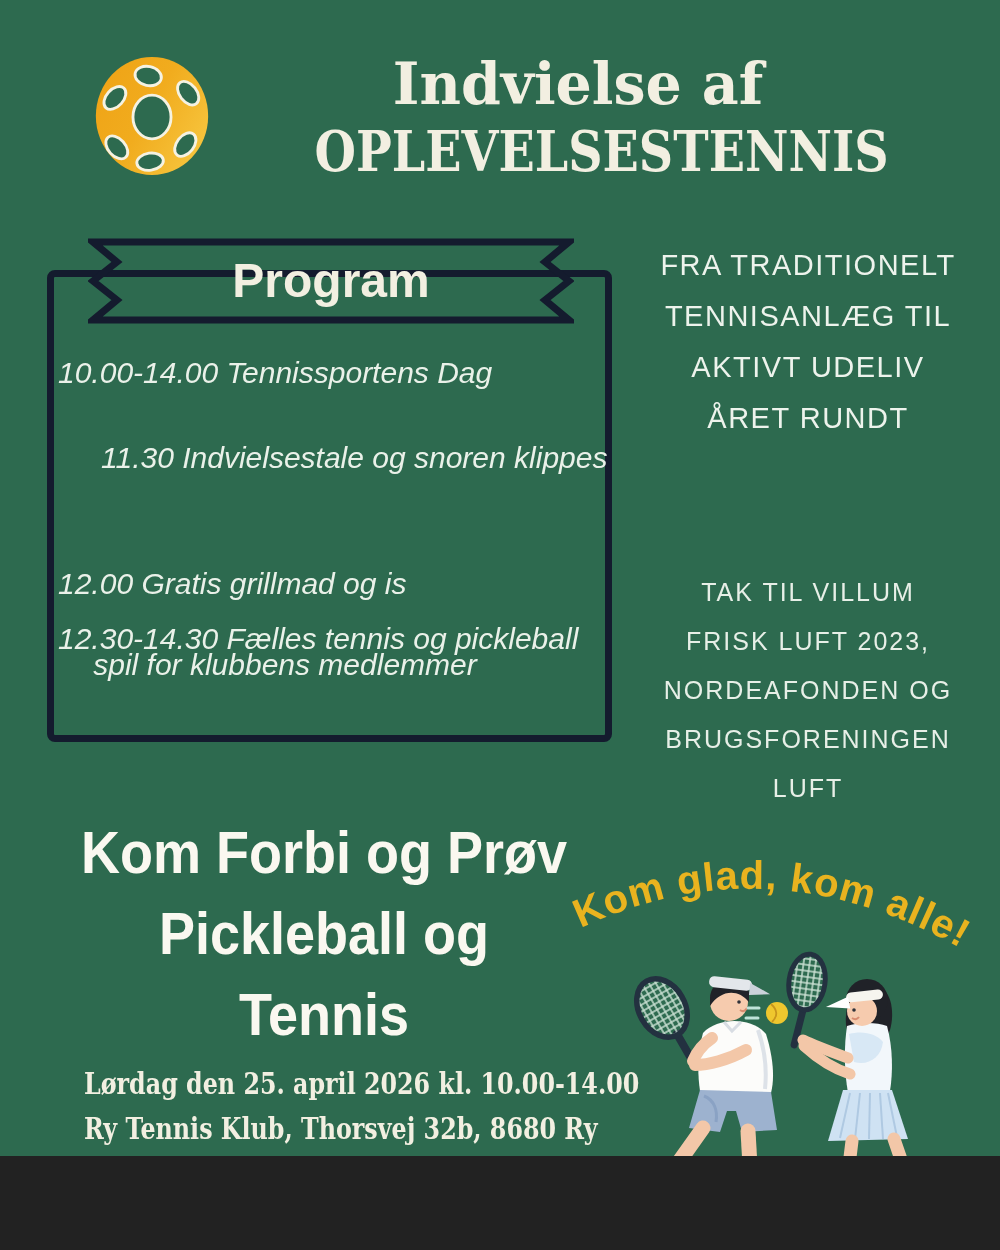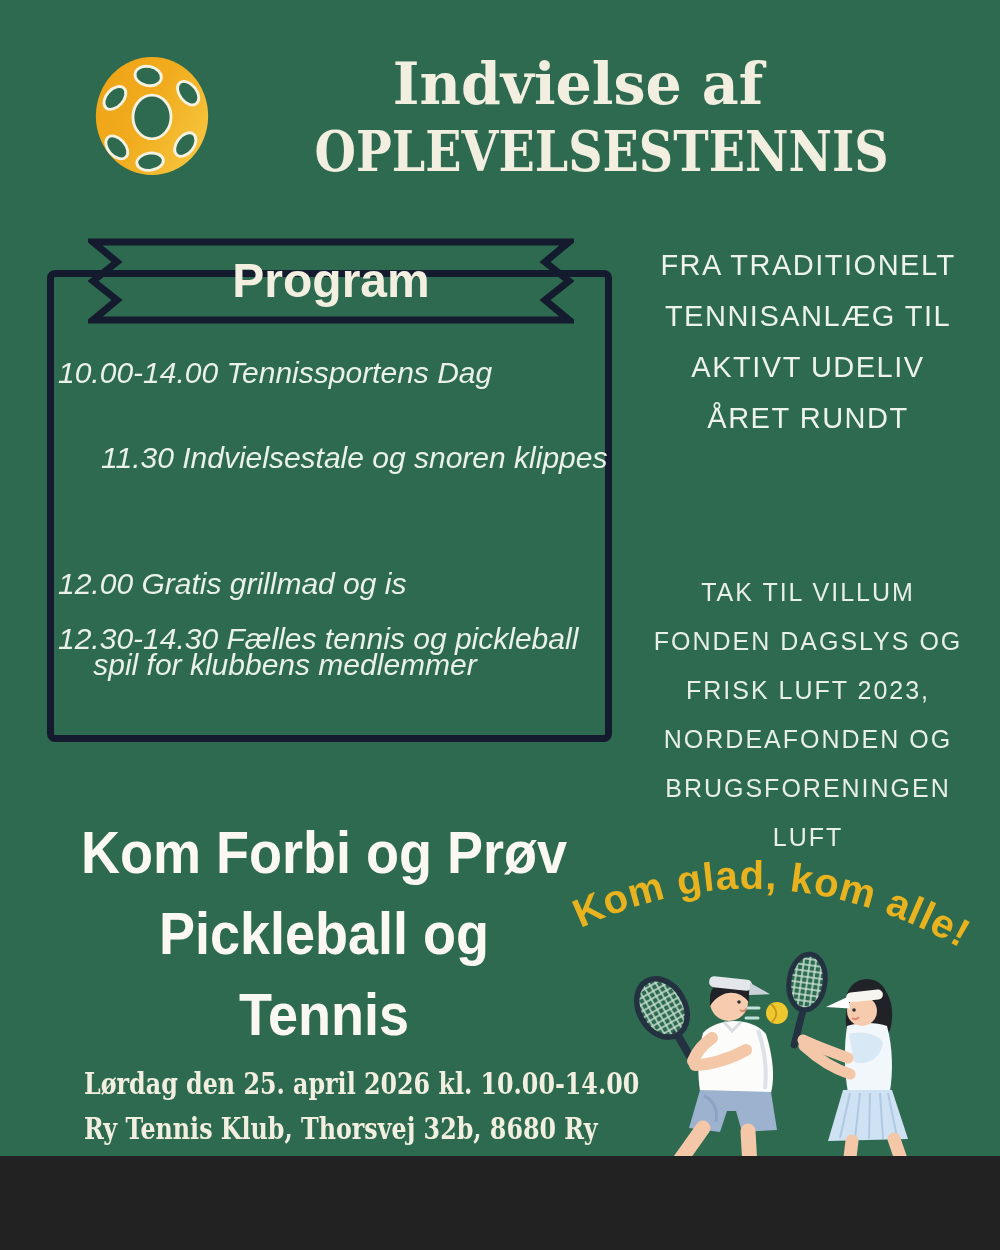--- a/index.html
+++ b/index.html
@@ -109,21 +109,20 @@
 
   <div class="abs tagline">
     <div>FRA TRADITIONELT</div>
     <div>TENNISANLÆG TIL</div>
     <div>AKTIVT UDELIV</div>
     <div>ÅRET RUNDT</div>
   </div>
 
   <div class="abs thanks">
     <div>TAK TIL VILLUM</div>
-    <div>FONDEN DAGSLYS OG</div>
     <div>FRISK LUFT 2023,</div>
     <div>NORDEAFONDEN OG</div>
     <div>BRUGSFORENINGEN</div>
     <div>LUFT</div>
   </div>
 
   <div class="abs cta">
     <div>Kom Forbi og Prøv</div>
     <div>Pickleball og</div>
     <div>Tennis</div>

